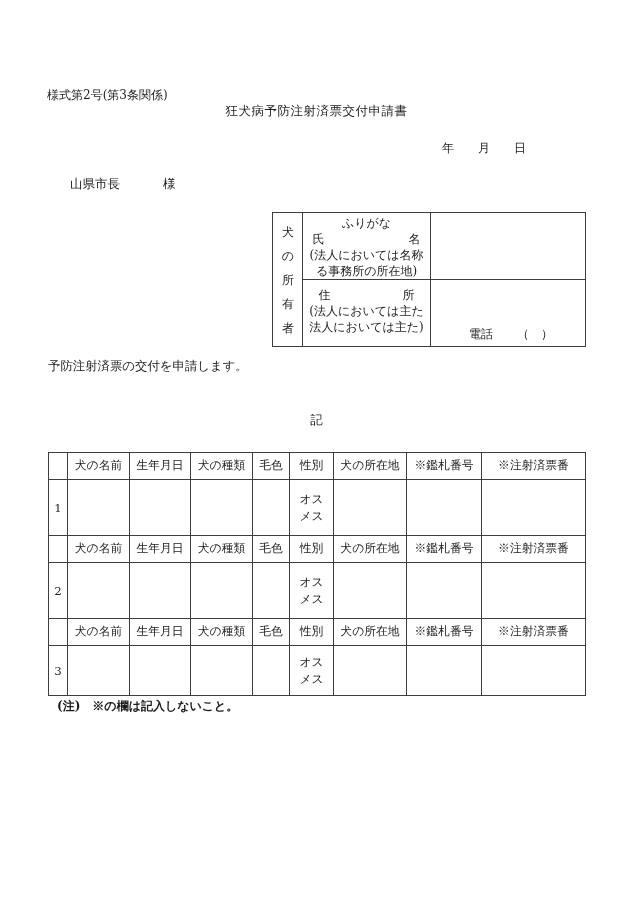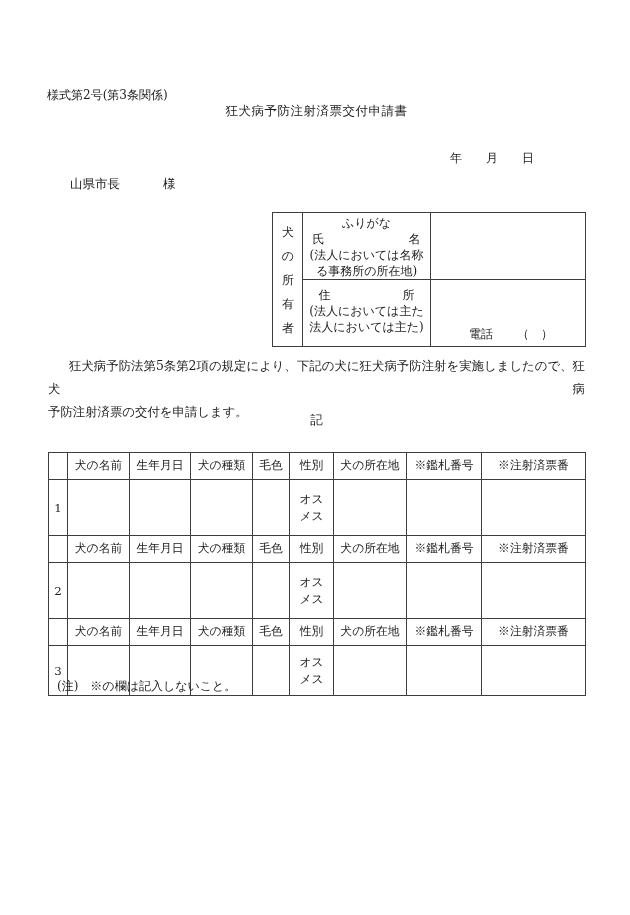--- a/index.html
+++ b/index.html
@@ -8,21 +8,21 @@
     width:606px; height:915px;
     background:#ffffff;
     color:#1c1c1c;
     font-family:"DejaVu Serif","Liberation Serif",serif;
     overflow:hidden;
   }
   .abs { position:absolute; }
 
   .form-number { left:47px; top:87px; font-size:12px; }
   .doc-title   { left:48px; top:103px; width:537px; text-align:center; font-size:12.5px; letter-spacing:0.5px; }
-  .date-line   { top:140px; right:72px; font-size:12px;margin-top:10px; }
+  .date-line   { top:140px; right:80px; font-size:12px; }
   .addressee   { left:70px; top:176px; font-size:12.5px; }
   .addressee .honorific { display:inline-block; margin-left:43px; }
 
   table { border-collapse:collapse; table-layout:fixed; }
   td, th { border:1px solid #3d3d3d; padding:0; font-weight:normal; }
 
   
   .owner-table { left:272px; top:212px; width:313px; font-size:12px; }
   .owner-table .side { width:30px; text-align:center; vertical-align:middle; }
   .vtext { display:inline-block; width:13px; word-break:break-all; line-height:24px; font-size:12px; text-align:right; }
@@ -39,21 +39,21 @@
   .record-marker { left:48px; top:412px; width:537px; text-align:center; font-size:12.5px; }
 
   
   .dog-table { left:48px; top:452px; width:537px; font-size:11.8px; }
   .dog-table th, .dog-table td { text-align:center; vertical-align:middle; }
   .dog-table .hrow th { height:26px; }
   .dog-table .drow td { height:55px; }
   .dog-table .drow.last td { height:49px; }
   .dog-table .sex div { line-height:17px; }
 
-  .note { left:57px; top:678px; font-size:12px; }
+  .note { left:57px; top:698px; font-size:12px;font-weight:bold; }
 </style>
 </head>
 <body>
 
 <div class="page">
 
   <div class="abs form-number">様式第2号(第3条関係)</div>
 
   <div class="abs doc-title">狂犬病予防注射済票交付申請書</div>
 
@@ -89,21 +89,20 @@
           <div>法人においては主た)</div>
         </td>
         <td class="ovalue phone-cell">
           <div class="phone">電話　　（　）</div>
         </td>
       </tr>
     </tbody>
   </table>
 
   <div class="abs body-text">
-    <div class="line1">狂犬病予防法第5条第2項の規定により、下記の犬に狂犬病予防注射を実施しましたので、狂犬病</div>
     <div class="line2">予防注射済票の交付を申請します。</div>
   </div>
 
   <div class="abs record-marker">記</div>
 
   <table class="abs dog-table">
     <colgroup>
       <col style="width:19px">
         <col style="width:62px">
         <col style="width:61px">

